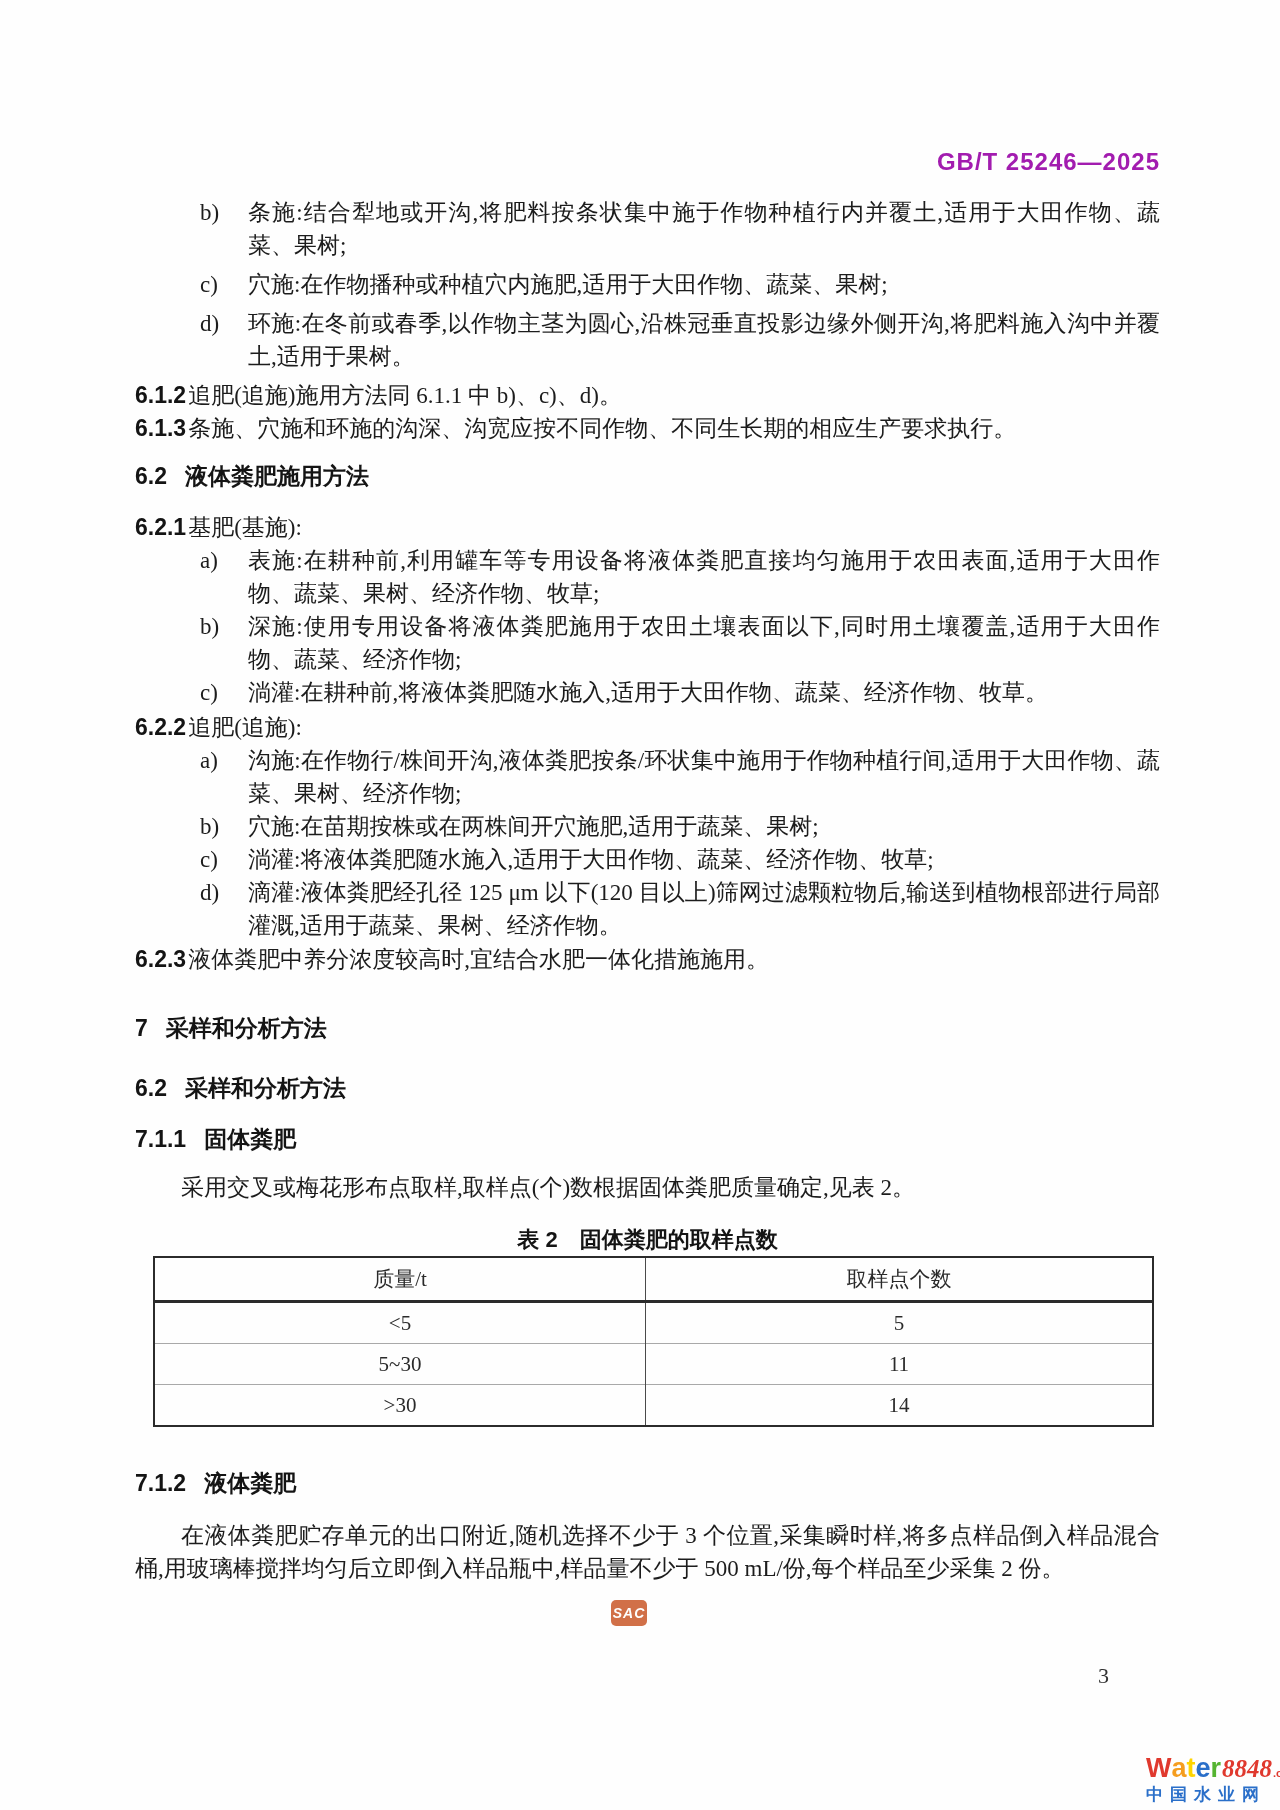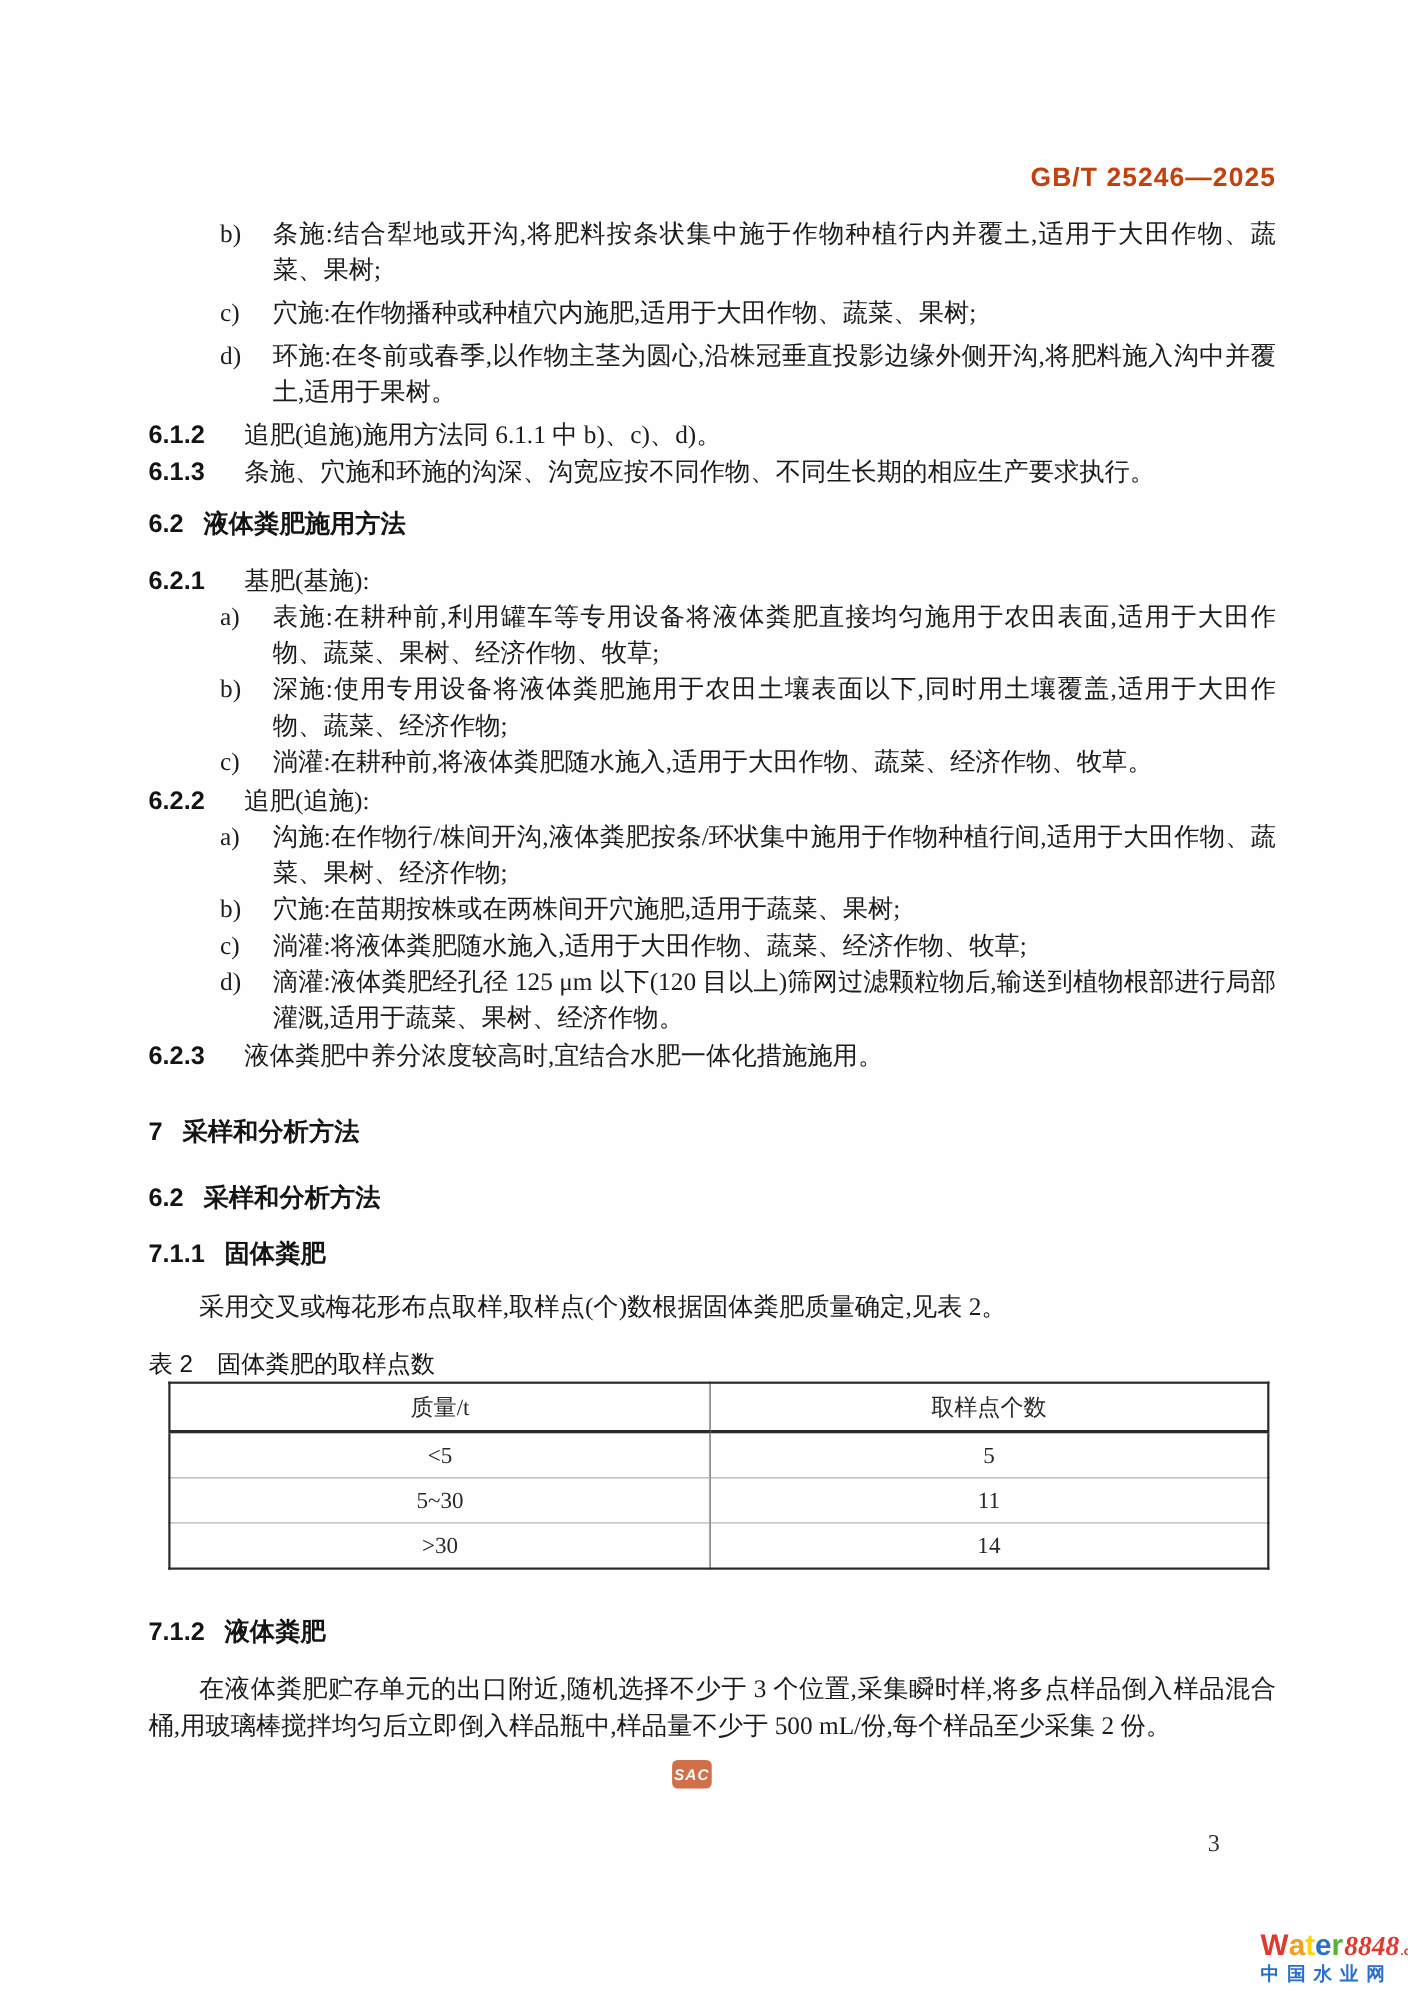--- a/index.html
+++ b/index.html
@@ -9,38 +9,38 @@
     color:#1c1c1c;
     font-family:"Liberation Serif","DejaVu Serif",serif;
     position:relative;
     overflow:hidden;
   }
   .page{position:absolute;inset:0;background:#fefefe;}
   
   .doc-code{
     position:absolute;top:148px;right:120px;
     font-family:"Liberation Sans","DejaVu Sans",sans-serif;
-    font-weight:bold;font-size:24px;letter-spacing:1px;color:#c2410c;
+    font-weight:bold;font-size:24px;letter-spacing:1px;color:#a21caf;
   }
   
   .content{
     position:absolute;left:135px;top:196px;width:1025px;
     font-size:23px;line-height:33px;text-align:justify;
   }
   
   .list{margin-left:65px;}
   .list .li{display:flex;}
   .list.gap .li{margin-bottom:6px;}
   .list .marker{flex:0 0 48px;}
   .list .li-text{flex:1;}
   
   .clause{display:flex;}
   .clause .num{
     font-family:"Liberation Sans","DejaVu Sans",sans-serif;
-    font-weight:bold;white-space:nowrap;margin-right:36px;color:#141414;
+    font-weight:bold;white-space:nowrap;margin-right:2px;color:#141414;
   }
   .heading{
     display:flex;
     font-family:"Liberation Sans","DejaVu Sans",sans-serif;
     font-weight:bold;color:#141414;
   }
   .heading .num{white-space:nowrap;margin-right:18px;}
   .mt62{margin-top:15px;}
   .mt621{margin-top:18px;}
   .mt622{margin-top:2px;}
@@ -48,22 +48,23 @@
   .mt7{margin-top:36px;}
   .mt71{margin-top:27px;}
   .mt711{margin-top:18px;}
   .mtp711{margin-top:15px;}
   .mtcap{margin-top:19px;}
   .mt712{margin-top:40px;}
   .mtp712{margin-top:19px;}
   .indent-para{text-indent:2em;}
   
   .tbl-caption{
-    font-family:"Liberation Sans","DejaVu Sans",sans-serif;
-    font-weight:normal;font-size:22px;color:#141414;
+    text-align:center;
+    font-family:"Liberation Sans","DejaVu Sans",sans-serif;
+    font-weight:bold;font-size:22px;color:#141414;
   }
   .tbl-wrap{margin-left:18px;width:1001px;}
   table.t2{
     width:100%;border-collapse:collapse;
     border:2px solid #2b2b2b;
     font-size:21px;color:#2a2a2a;
   }
   table.t2 th{
     font-weight:normal;height:40px;
     border-bottom:3px solid #2b2b2b;

